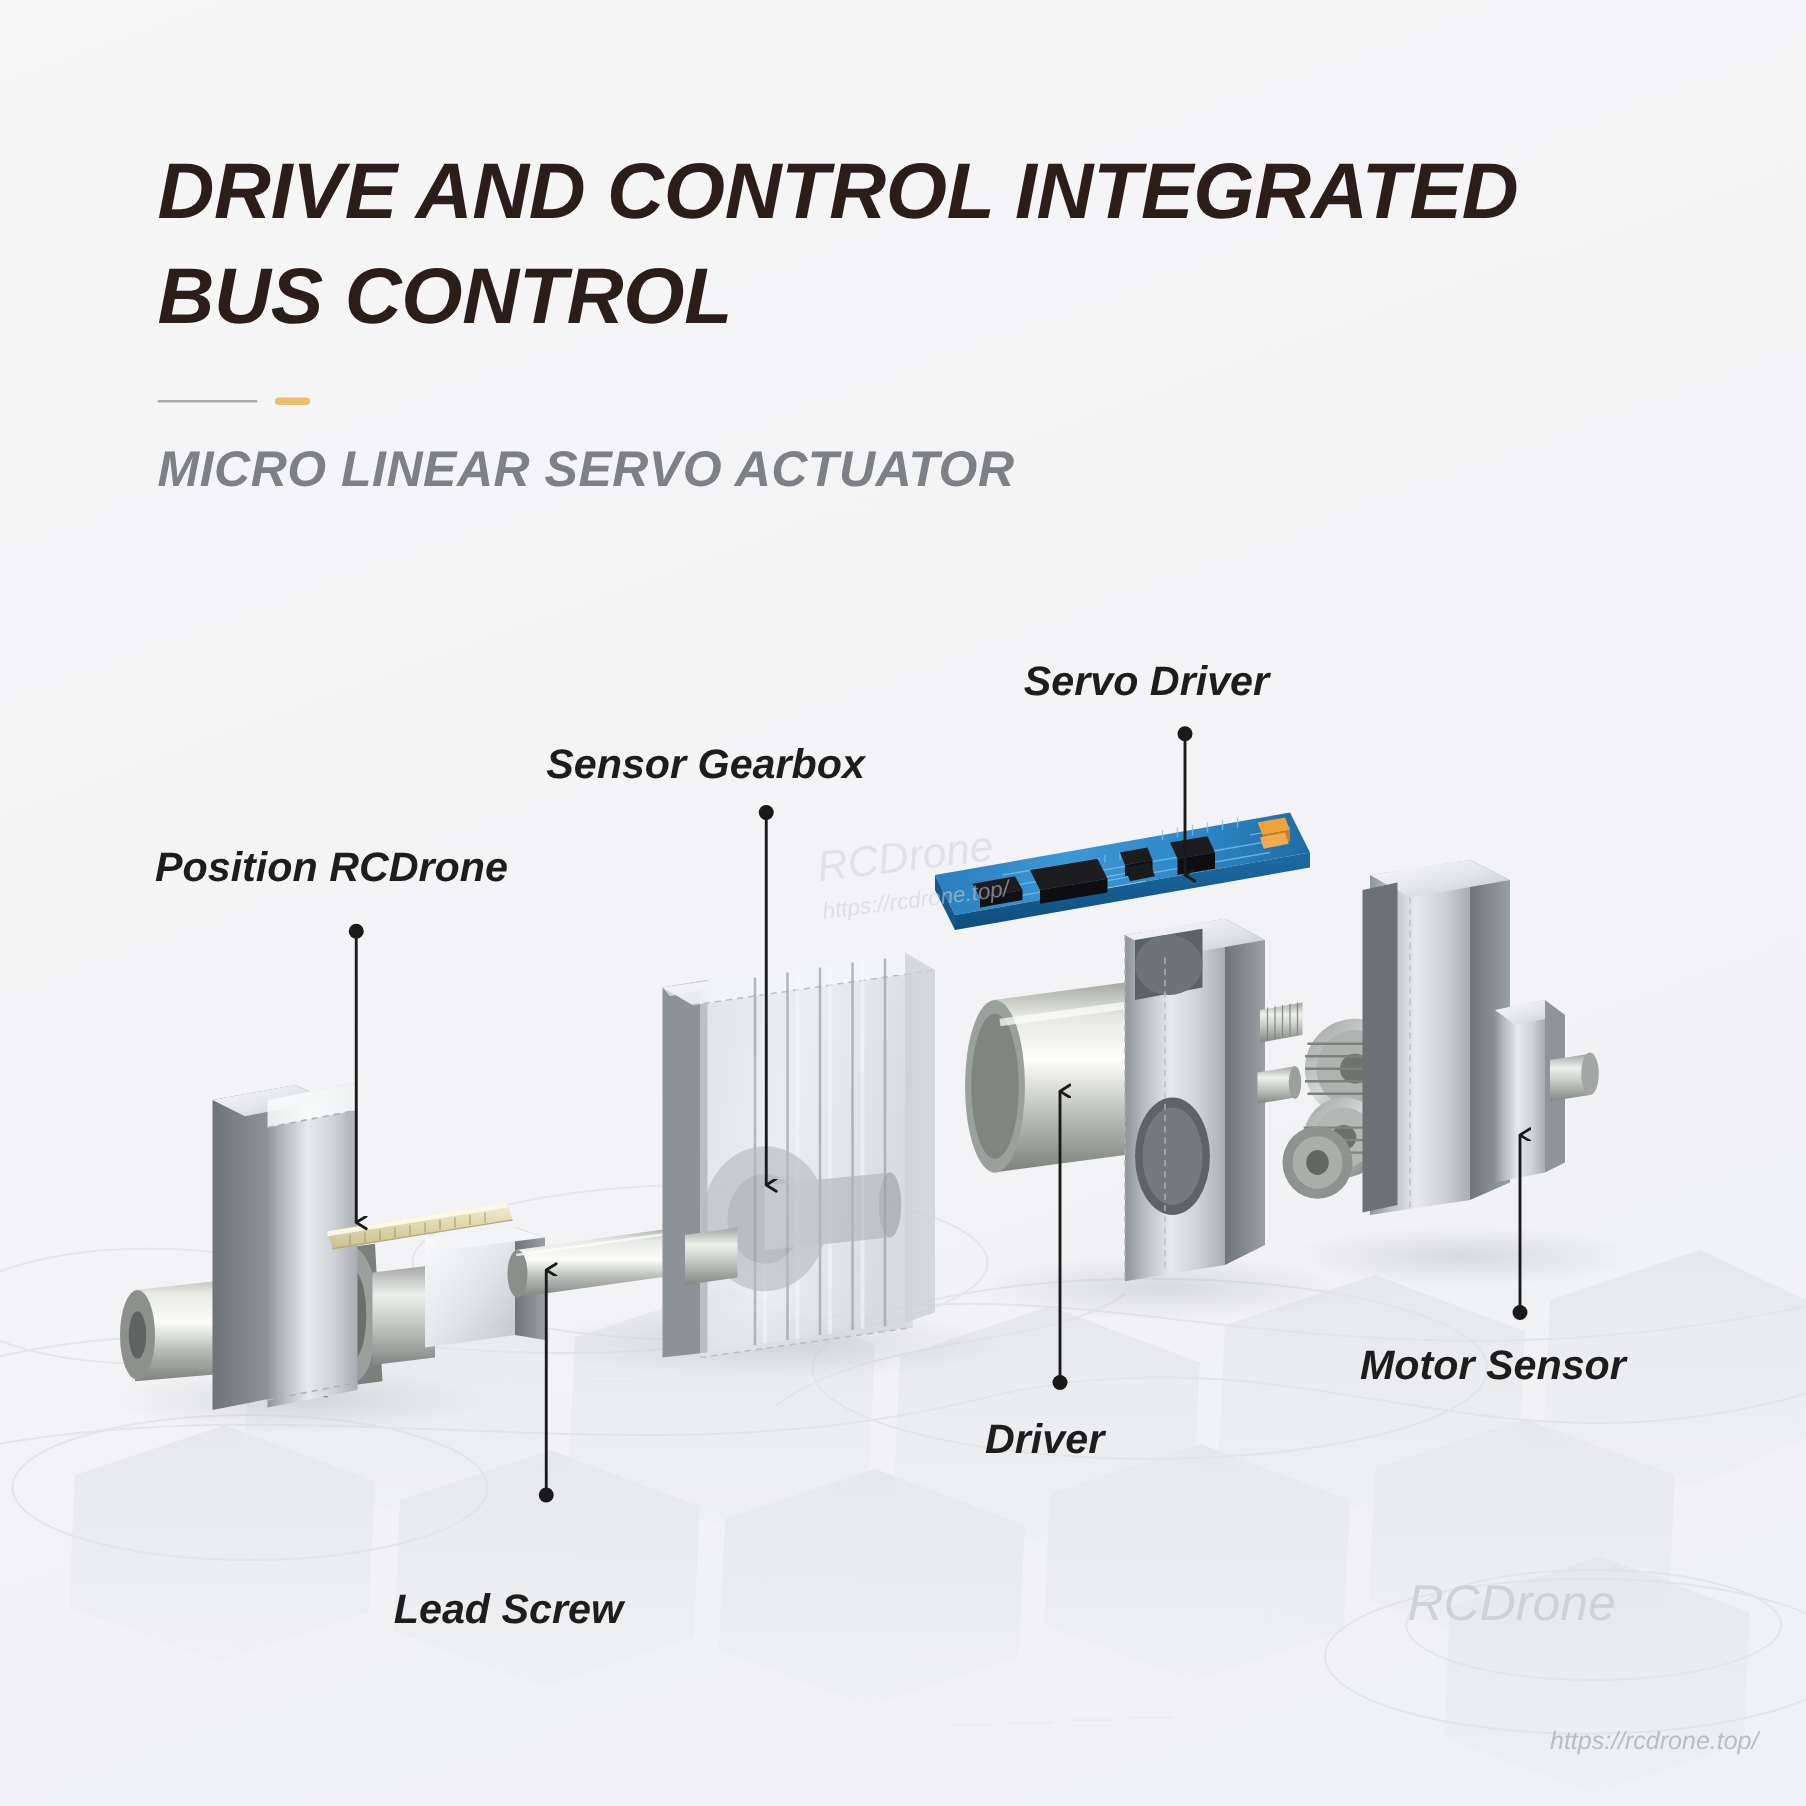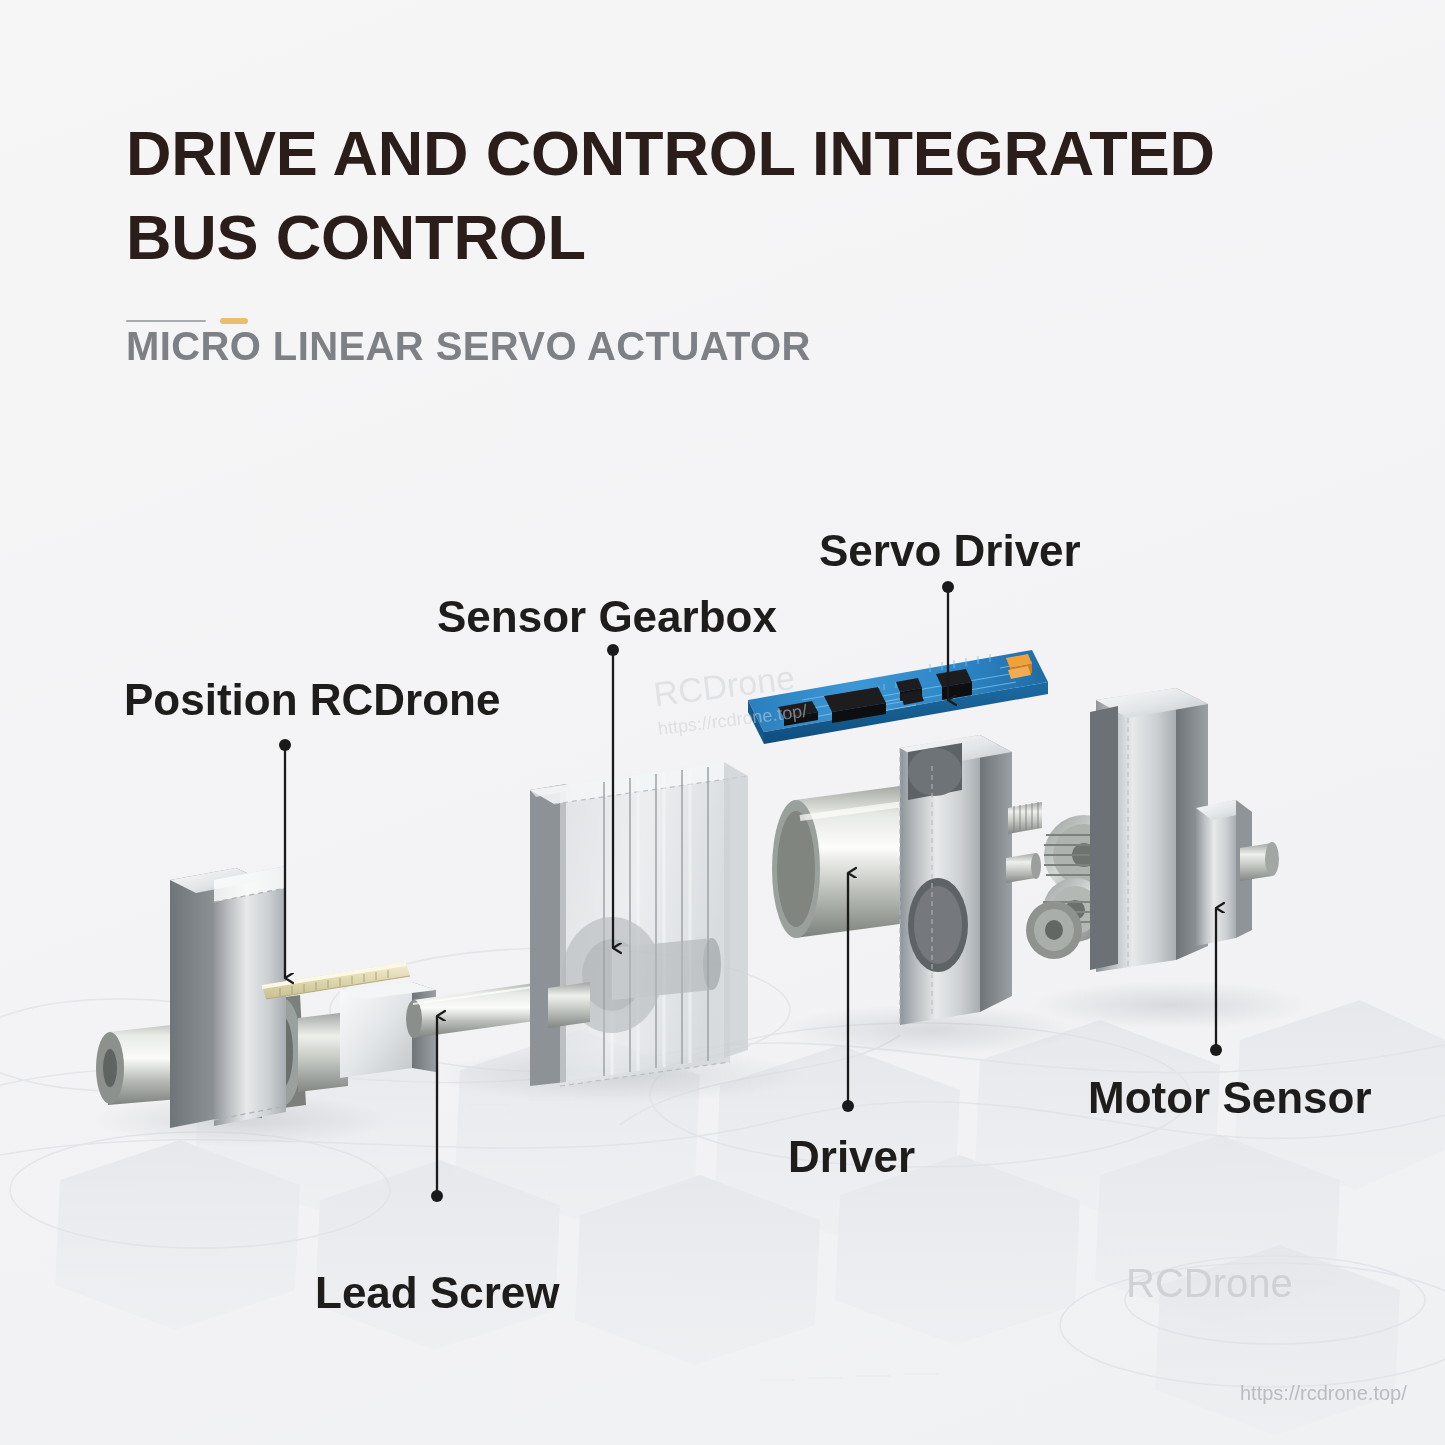--- a/index.html
+++ b/index.html
@@ -13,20 +13,21 @@
     background: #f4f4f6;
     font-family: "Liberation Sans", sans-serif;
     overflow: hidden;
   }
   #stage {
     position: relative;
     width: 1445px;
     height: 1445px;
     background: linear-gradient(160deg, #f6f6f7 0%, #f3f3f5 55%, #f0f1f3 100%);
     overflow: hidden;
+    font-style: italic;
   }
 
   
   #bg-art {
     position: absolute;
     left: 0; top: 0;
     width: 1445px; height: 1445px;
     pointer-events: none;
   }
 
@@ -60,40 +61,41 @@
     background: #a9abaf;
     border-radius: 2px;
   }
   .div-dash {
     width: 28px;
     height: 6px;
     background: #e9bf6e;
     border-radius: 3px;
   }
   #subtitle {
+    margin-top: 30px;
     font-size: 40px;
     font-weight: bold;
     letter-spacing: 0.4px;
     color: #7d8085;
     font-family: "Liberation Sans", sans-serif;
   }
 
   
   #diagram {
     position: absolute;
     left: 0;
     top: 0;
     width: 1445px;
     height: 1445px;
   }
 
   
   .callout-label {
     position: absolute;
-    font-size: 44px;
+    font-size: 33px;
     font-weight: bold;
     color: #1f1d1c;
     white-space: nowrap;
     font-family: "Liberation Sans", sans-serif;
   }
   #label-position-sensor { left: 124px; top: 675px; }
   #label-reducer-gearbox { left: 437px; top: 592px; }
   #label-servo-driver    { left: 819px; top: 526px; }
   #label-lead-screw      { left: 315px; top: 1268px; }
   #label-motor           { left: 788px; top: 1132px; }

